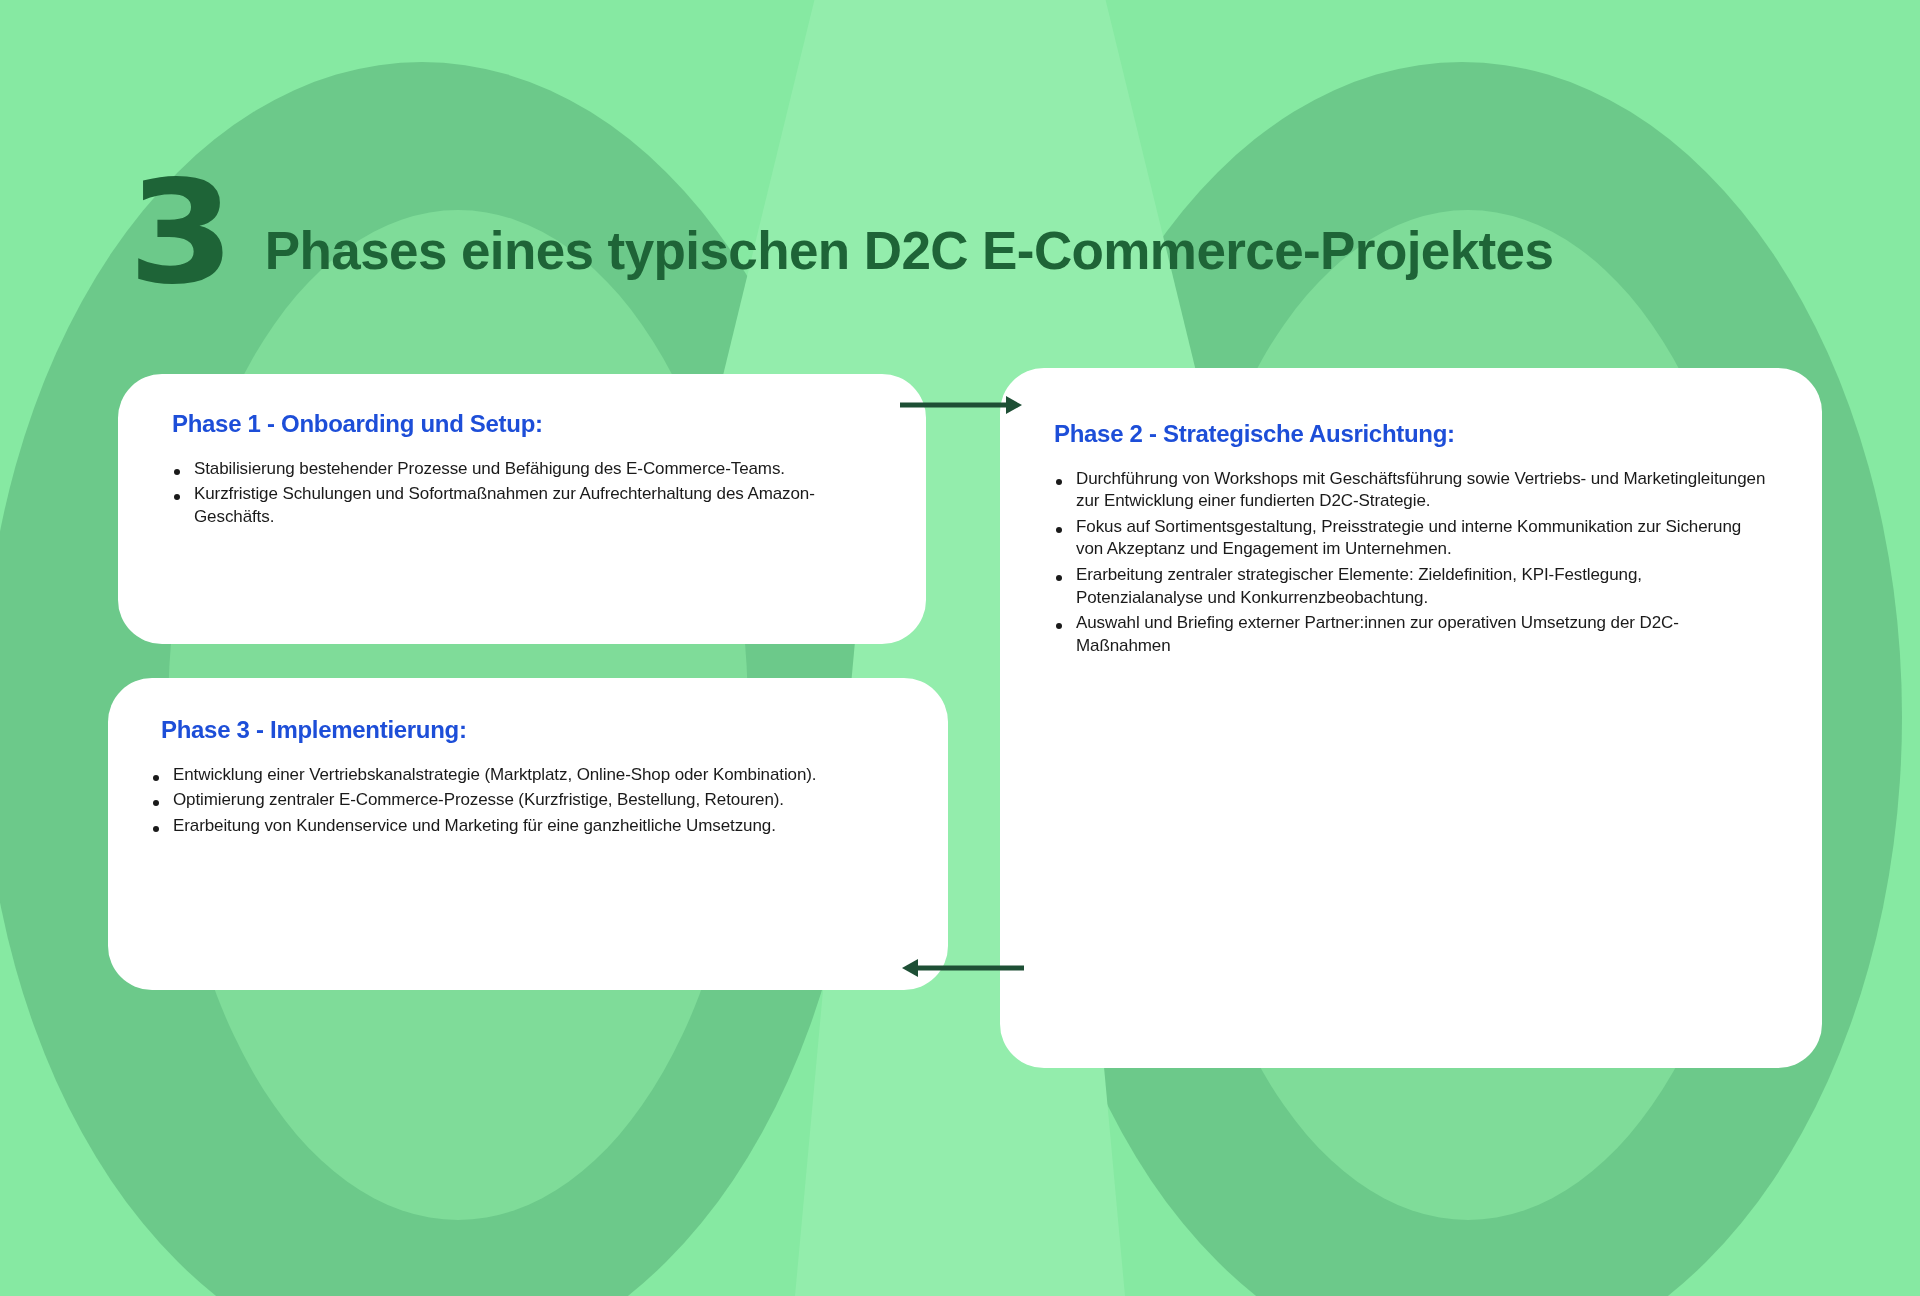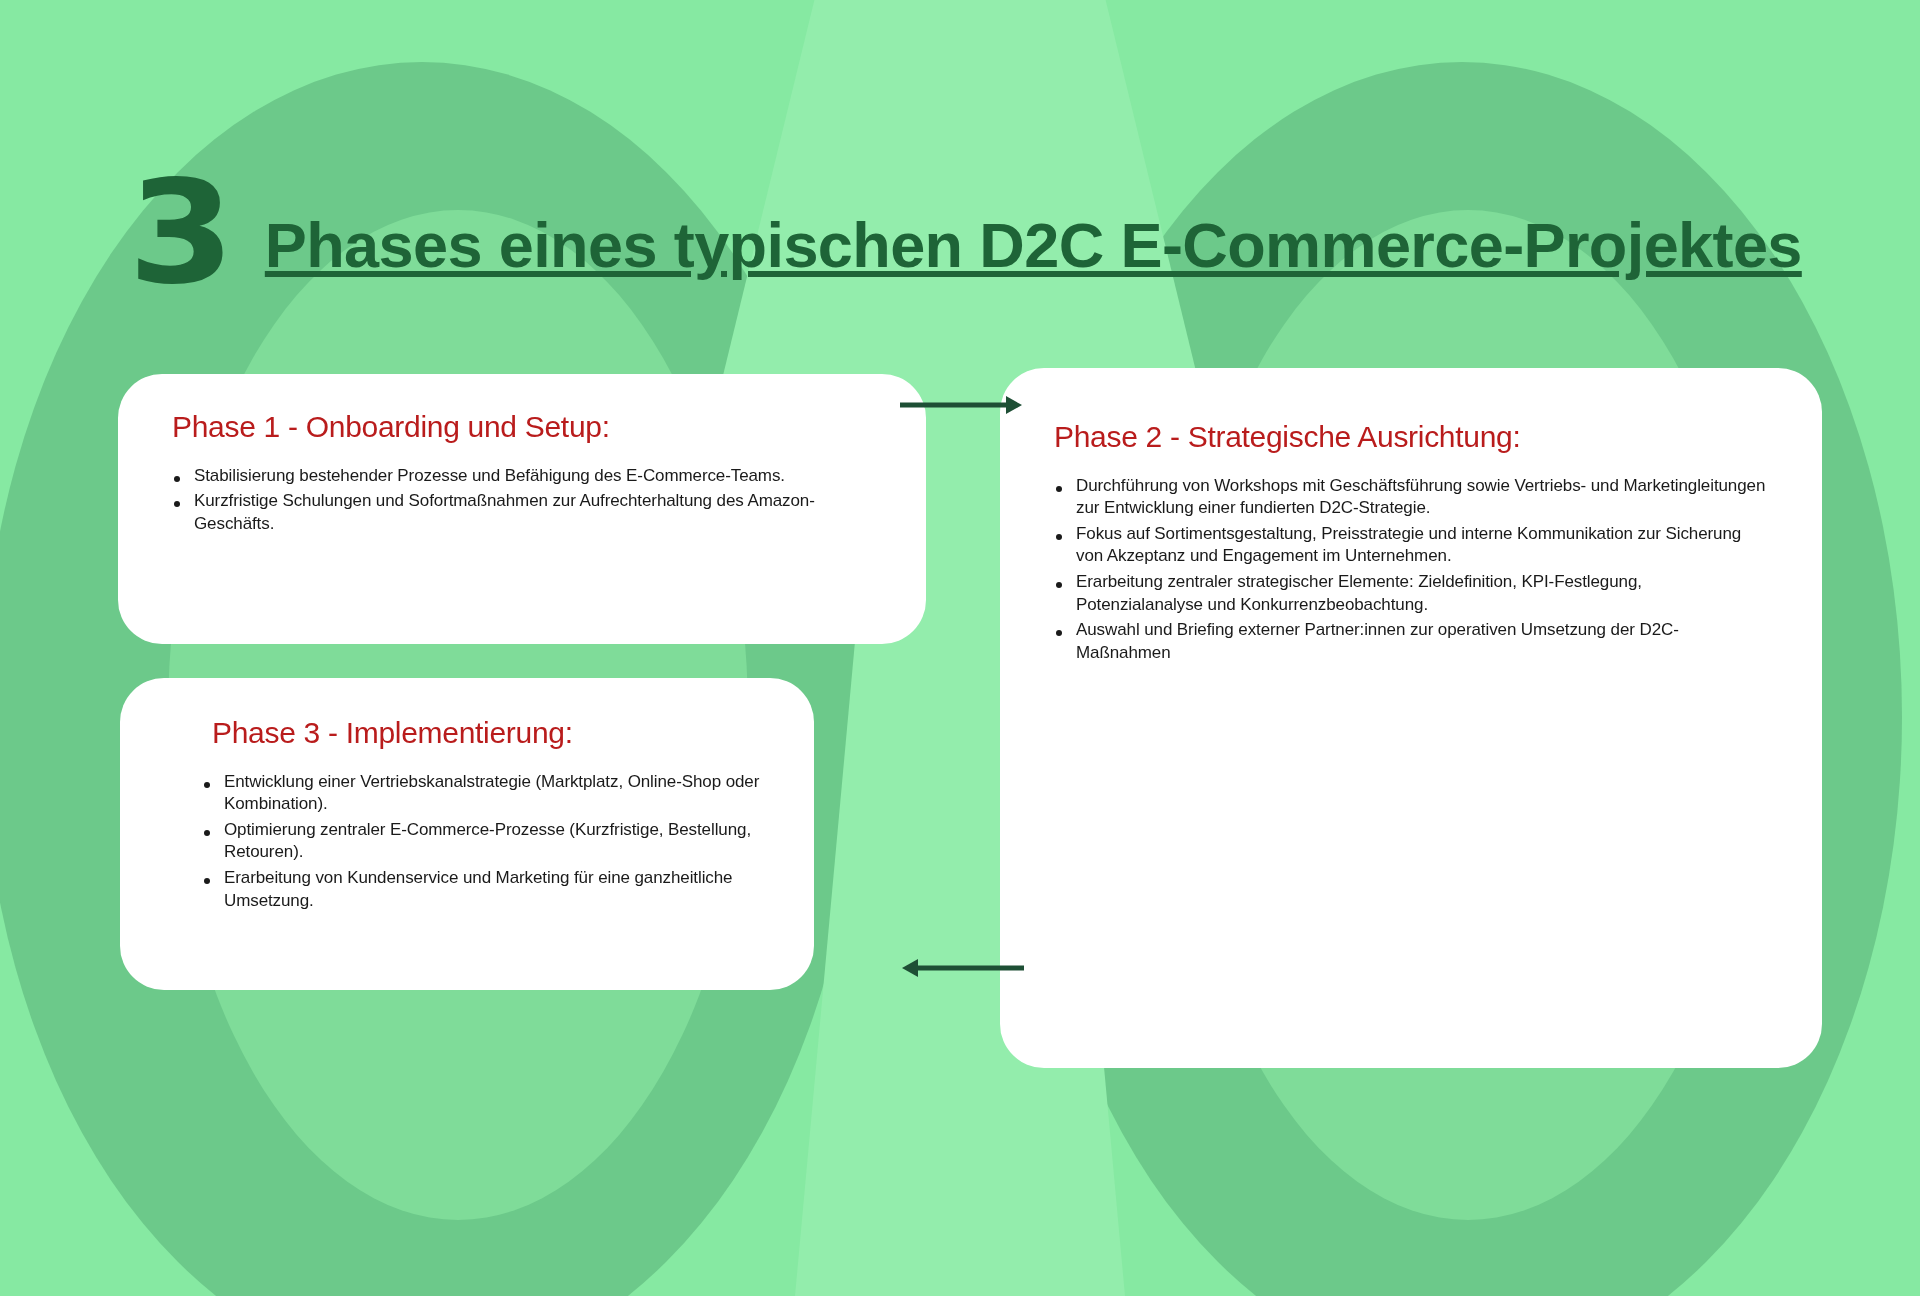--- a/index.html
+++ b/index.html
@@ -91,27 +91,26 @@
     font-size: 142px;
     line-height: 0.82;
     font-weight: 900;
     color: #1E6437;
     letter-spacing: -4px;
     font-family: "DejaVu Sans", sans-serif;
     transform: scaleX(1.08);
     transform-origin: left bottom;
   }
   .headline {
-    font-size: 63px;
+    font-size: 53px;
     font-weight: 700;
     color: #1E6437;
     letter-spacing: -0.6px;
     white-space: nowrap;
     padding-bottom: 10px;
-    text-decoration: underline;
   }
 
   
   .card {
     position: absolute;
     background: #FFFFFF;
     border-radius: 44px;
     box-sizing: border-box;
     z-index: 6;
   }
@@ -123,31 +122,31 @@
     padding: 36px 54px 30px 54px;
   }
   .card-2 {
     left: 1000px;
     top: 368px;
     width: 822px;
     height: 700px;
     padding: 52px 54px 30px 54px;
   }
   .card-3 {
-    left: 120px;
+    left: 108px;
     top: 678px;
-    width: 694px;
+    width: 840px;
     height: 312px;
-    padding: 38px 54px 30px 82px;
+    padding: 38px 54px 30px 43px;
   }
 
   .card-title {
-    font-size: 30px;
-    font-weight: 400;
-    color: #b91c1c;
+    font-size: 24px;
+    font-weight: 700;
+    color: #1d4ed8;
     letter-spacing: -0.3px;
     margin: 0 0 20px 0;
     line-height: 1.15;
   }
   .card-3 .card-title {
     margin-left: 10px;
   }
 
   ul.bullets {
     margin: 0;

